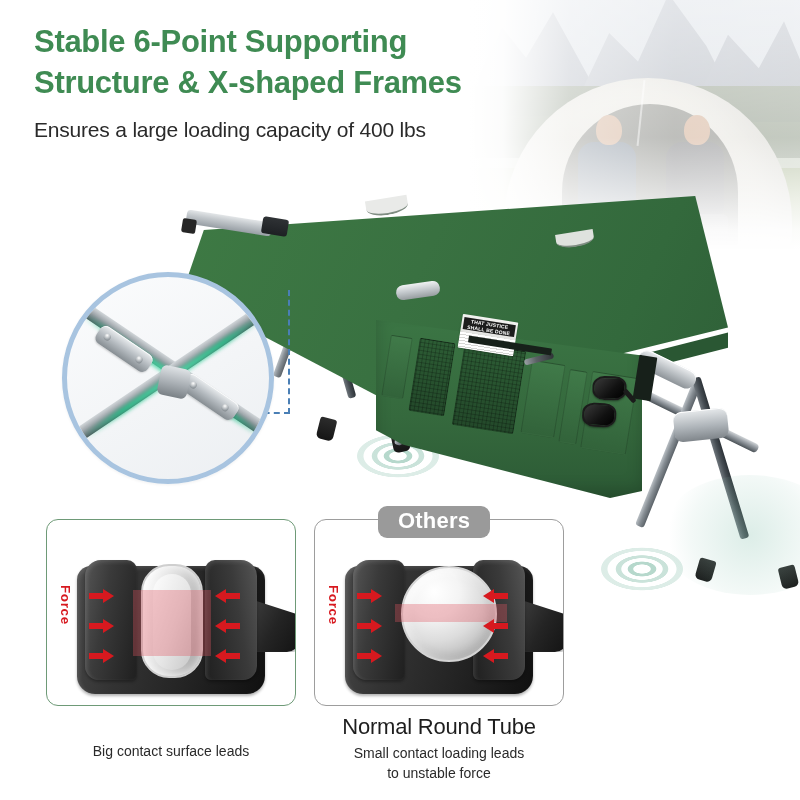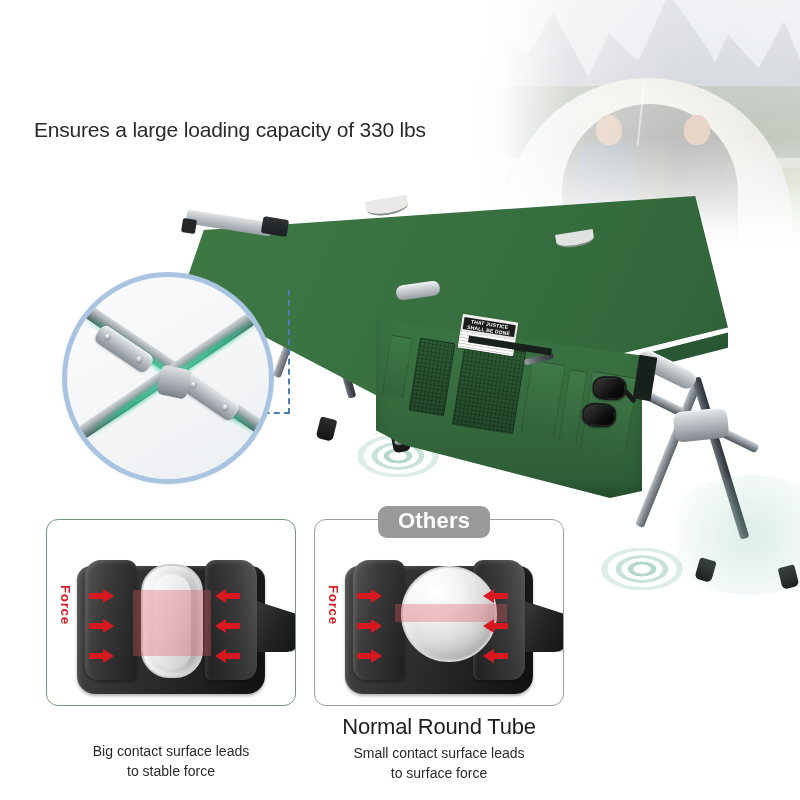--- a/index.html
+++ b/index.html
@@ -754,21 +754,25 @@
       <div class="p-body dark"></div>
       <div class="p-legs"></div>
     </div>
     <div class="lantern">
       <div class="lantern-top"></div>
       <div class="lantern-glow"></div>
     </div>
     <div class="photo-fade"></div>
   </div>
 
-  <div class="subhead">Ensures a large loading capacity of 330 lbs</div>
+  <div class="headline">
+    <div class="headline-line">Stable 6-Point Supporting</div>
+    <div class="headline-line">Structure &amp; X-shaped Frames</div>
+  </div>
+  <div class="subhead">Ensures a large loading capacity of 400 lbs</div>
 
   <div class="cot-stage">
 
     <div class="ripple ripple-1"></div>
     <div class="ripple ripple-2"></div>
 
     <div class="rail rail-front"></div>
     <div class="rail rail-right-long"></div>
 
     <div class="leg leg-steel l1"></div>
@@ -895,23 +899,22 @@
         <span class="arrow-tail" style="left:167px;top:73px;width:14px;"></span>
         <span class="arrow arrow-l" style="left:156px;top:99px;"></span>
         <span class="arrow-tail" style="left:167px;top:103px;width:14px;"></span>
       </div>
     </div>
     <div class="badge badge-others">Others</div>
     <div class="force-label force-others">Force</div>
 
     <div class="cap-sub cap-sub-ours">
       <div>Big contact surface leads</div>
-      <div>to stable force</div>
     </div>
 
     <div class="cap-title cap-title-others">Normal Round Tube</div>
     <div class="cap-sub cap-sub-others">
-      <div>Small contact surface leads</div>
-      <div>to surface force</div>
+      <div>Small contact loading leads</div>
+      <div>to unstable force</div>
     </div>
   </div>
 
 </div>
 
 </body></html>

